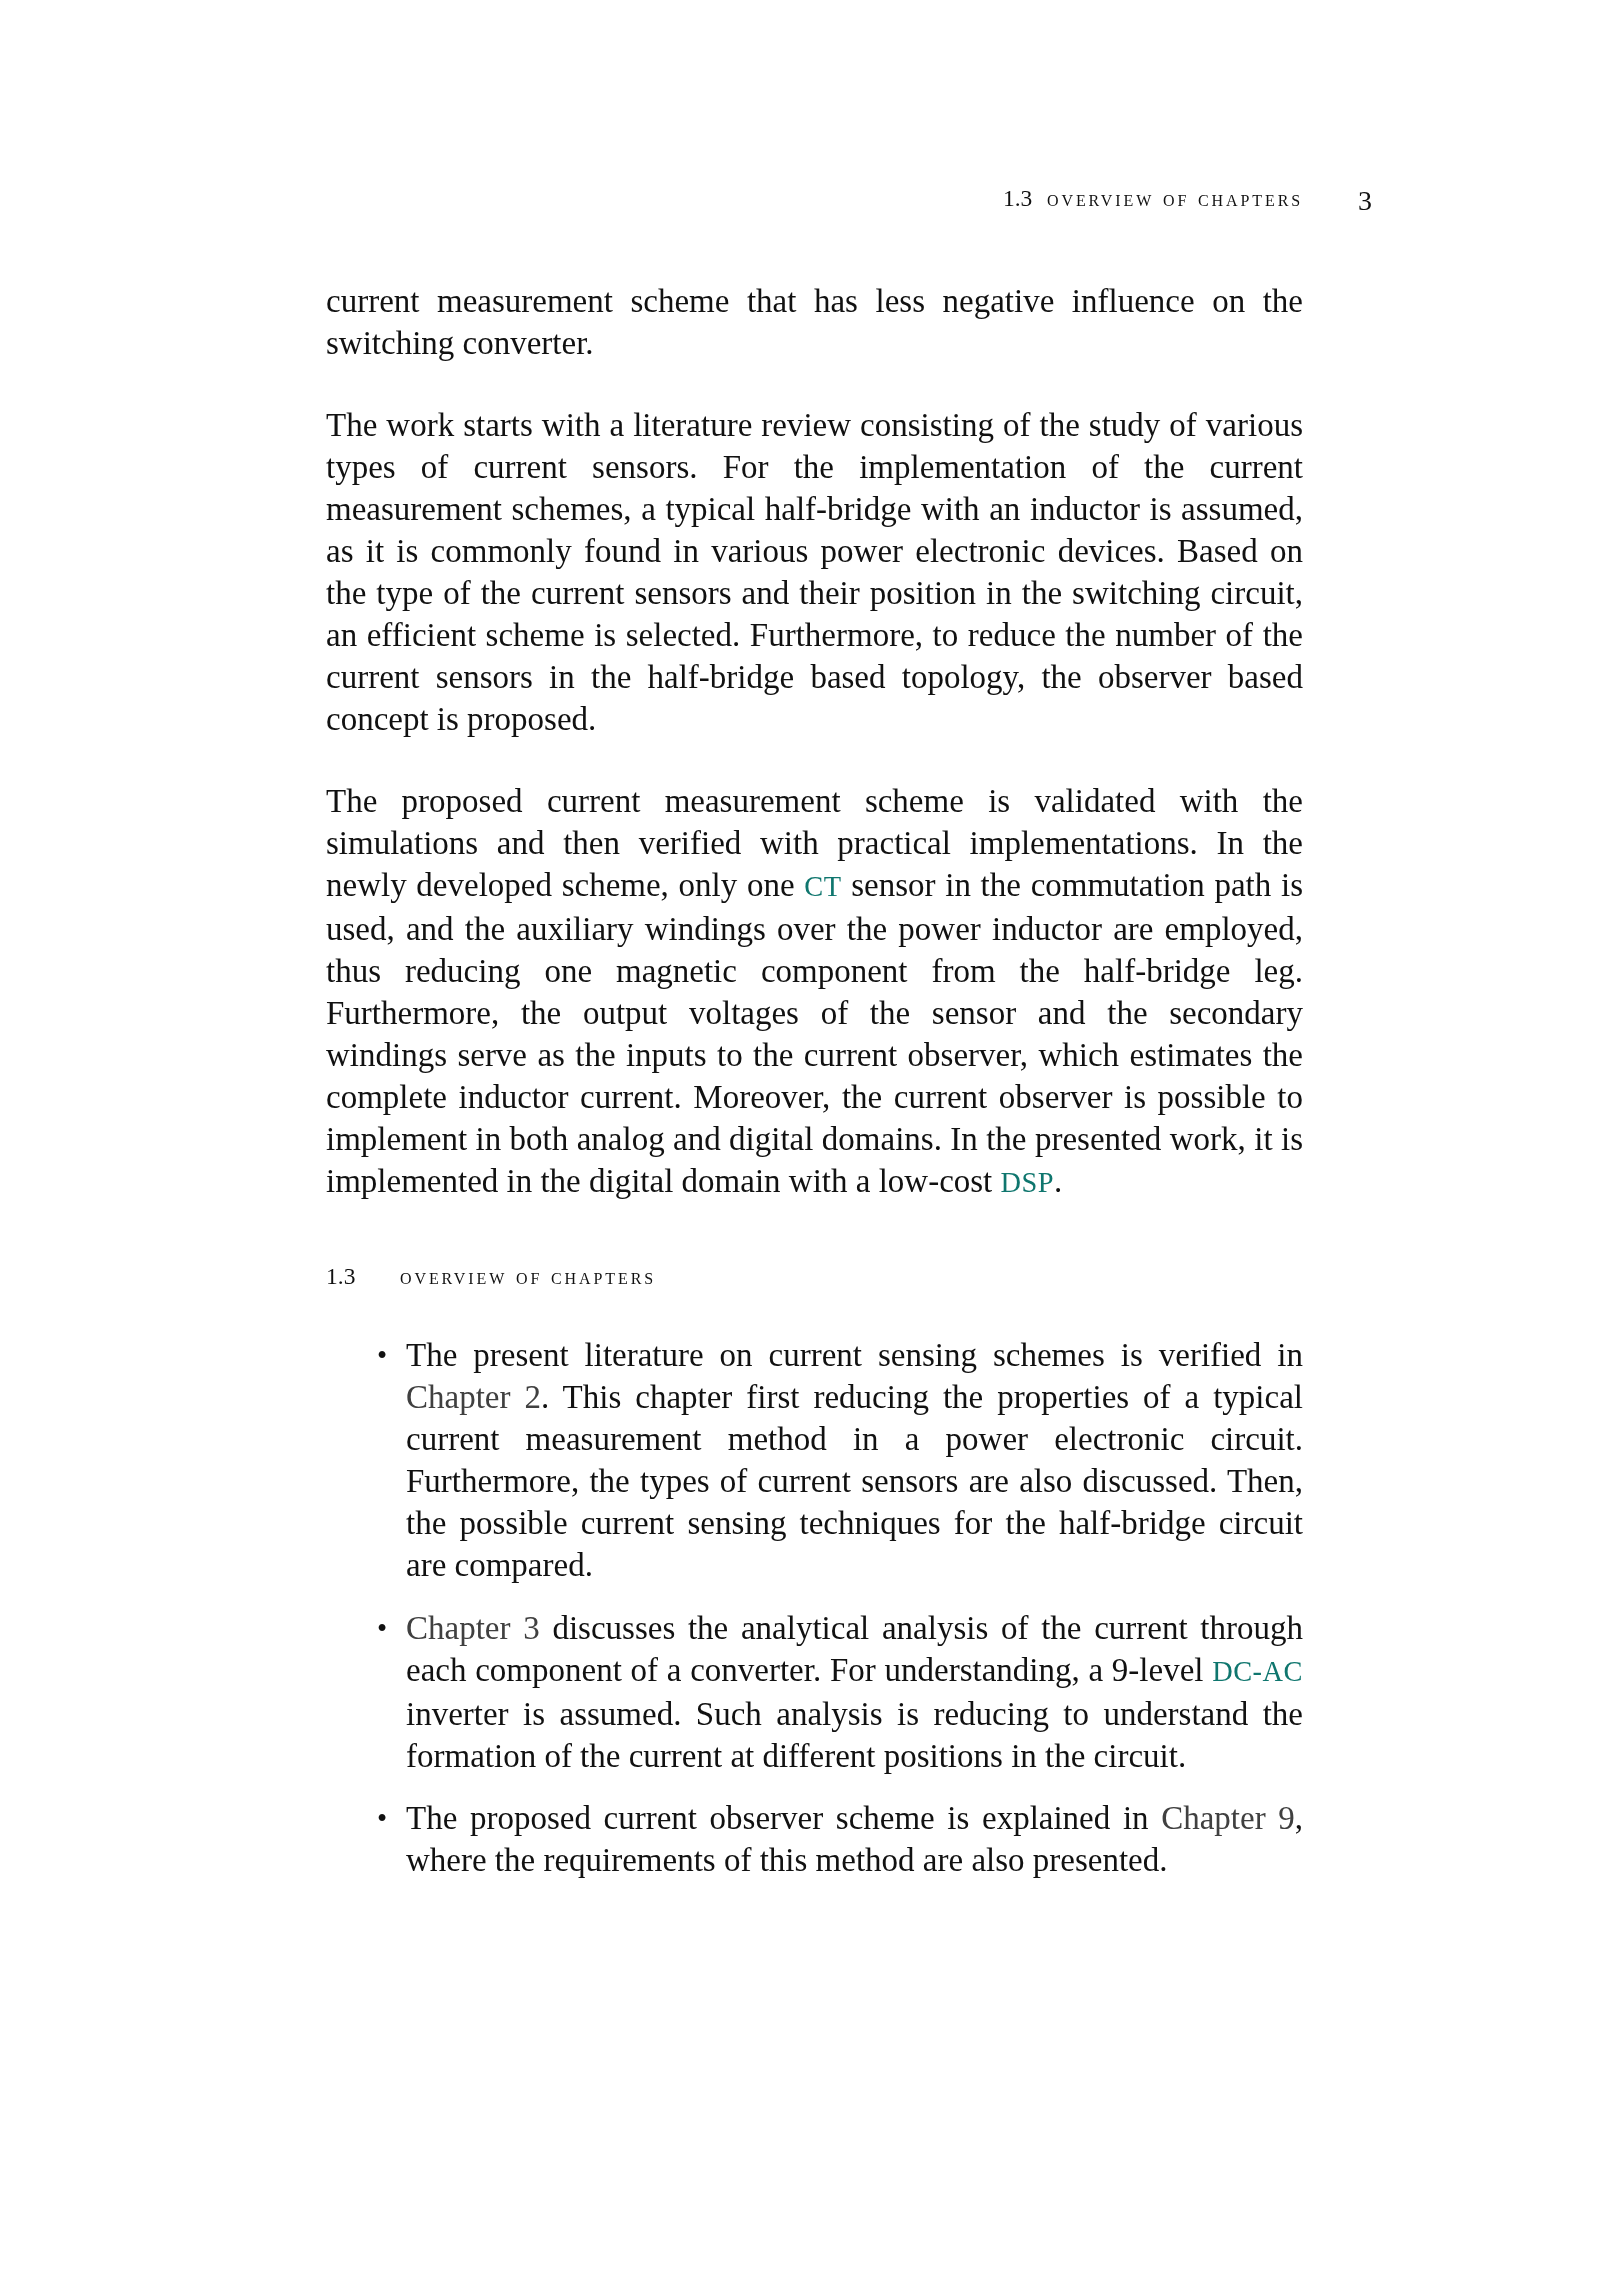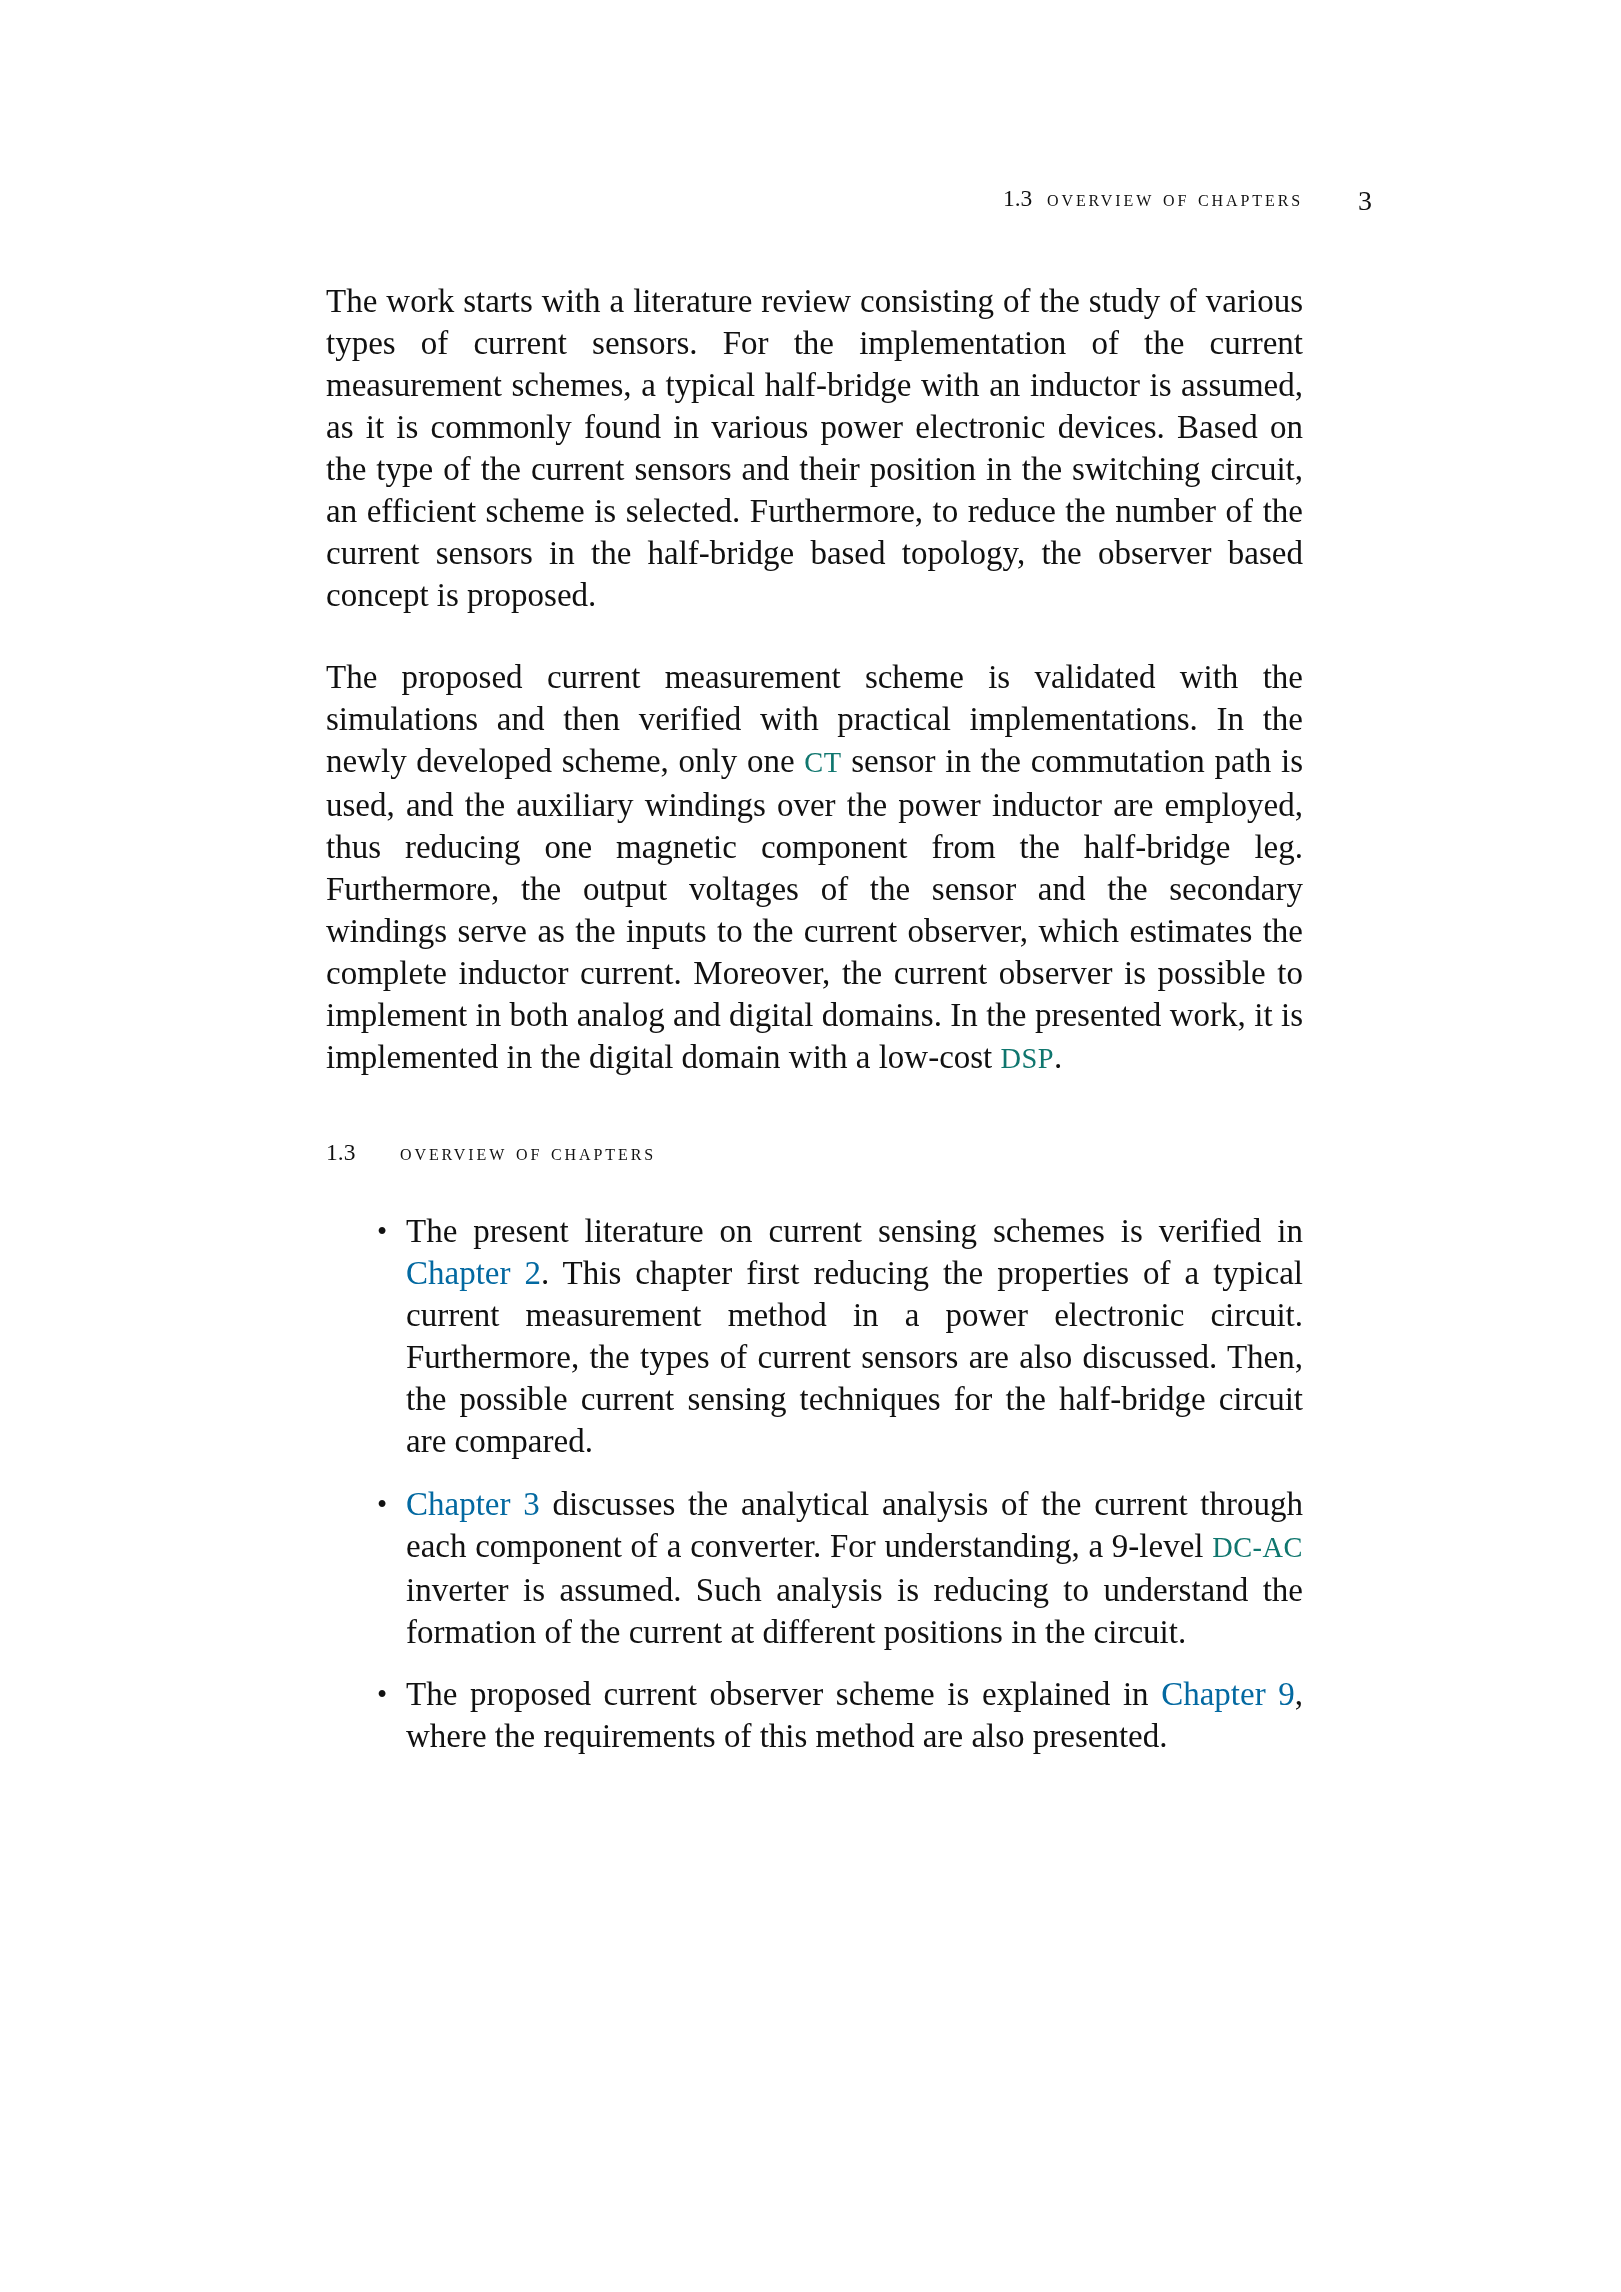--- a/index.html
+++ b/index.html
@@ -30,33 +30,36 @@
     margin: 51px 0 37px 0;
     font-size: 23.5px; letter-spacing: 2.9px;
     font-variant: small-caps; text-transform: lowercase;
   }
   .section-heading .sec-num { letter-spacing: 0; display: inline-block; width: 74px; }
   ul.chapters { list-style: none; margin: 0; padding: 0 0 0 80px; }
   ul.chapters li { position: relative; margin: 0 0 20.6px 0; }
   ul.chapters li .bullet {
     position: absolute; left: -29px; top: 0; font-size: 29px;
   }
-  .ref { color: #0369a1; }
+  .ref { color: #404040; }
 </style>
 </head>
 <body>
 
 <div class="running-head">
   <span class="num">1.3</span>
   <span>overview of chapters</span>
 </div>
 <div class="page-number">3</div>
 
 <div class="text-block">
 
+  <p>
+    <span>current measurement scheme that has less negative influence on the switching converter.</span>
+  </p>
 
   <p>
     <span>The work starts with a literature review consisting of the study of various types of current sensors. For the implementation of the current measurement schemes, a typical half-bridge with an inductor is assumed, as it is commonly found in various power electronic devices. Based on the type of the current sensors and their position in the switching circuit, an efficient scheme is selected. Furthermore, to reduce the number of the current sensors in the half-bridge based topology, the observer based concept is proposed.</span>
   </p>
 
   <p>
     <span>The proposed current measurement scheme is validated with the simulations and then verified with practical implementations. In the newly developed scheme, only one </span><span class="acr">CT</span><span> sensor in the commutation path is used, and the auxiliary windings over the power inductor are employed, thus reducing one magnetic component from the half-bridge leg. Furthermore, the output voltages of the sensor and the secondary windings serve as the inputs to the current observer, which estimates the complete inductor current. Moreover, the current observer is possible to implement in both analog and digital domains. In the presented work, it is implemented in the digital domain with a low-cost </span><span class="acr">DSP</span><span>.</span>
   </p>
 
   <div class="section-heading">

